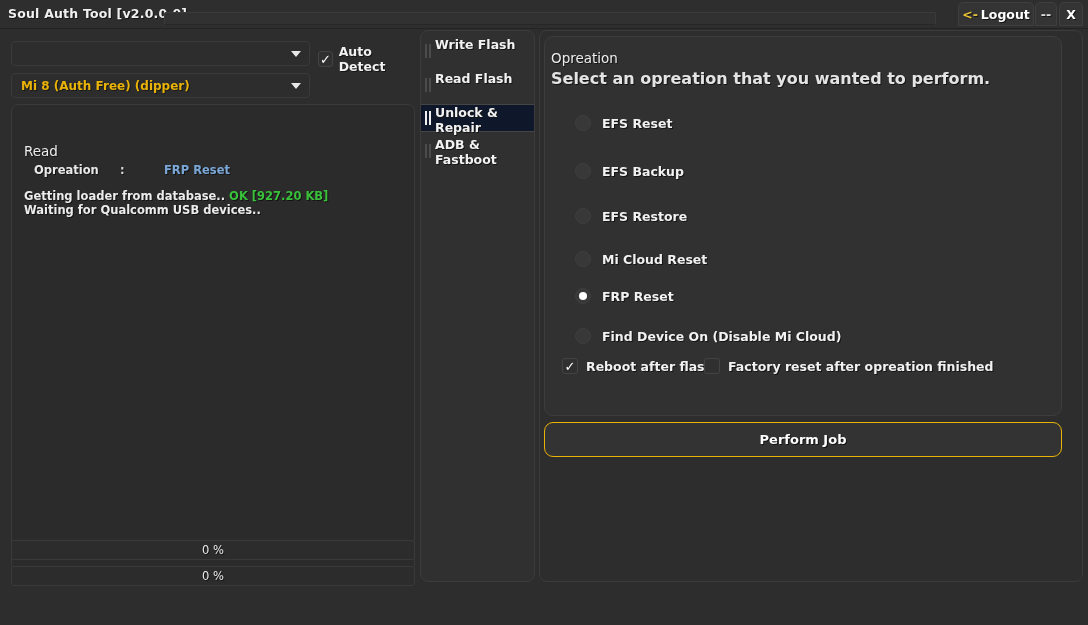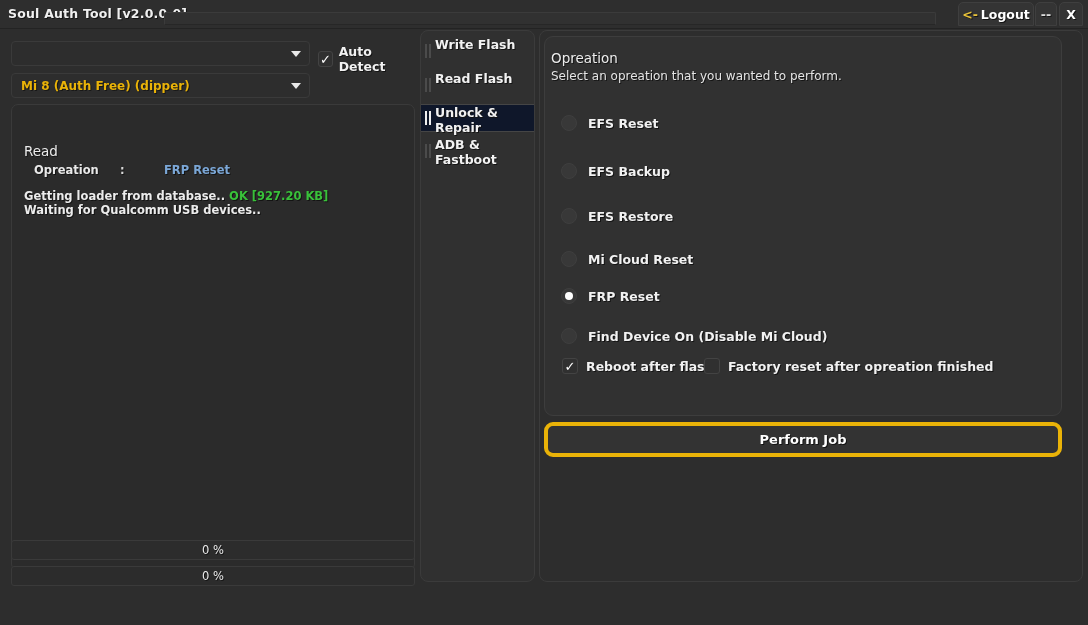--- a/index.html
+++ b/index.html
@@ -202,26 +202,26 @@
     border: 1px solid #3d3d3d;
     border-radius: 9px;
   }
   .op-card-title {
     position: absolute; left: 6px; top: 13px;
     font-size: 13.5px; color: #ededed;
     text-shadow: 1px 1px 0 #151515;
   }
   .op-card-sub {
     position: absolute; left: 6px; top: 32px;
-    font-size: 12px; font-weight: normal;
+    font-size: 16px; font-weight: bold;
     color: #e4e4e4;
     text-shadow: 1px 1px 0 #141414;
   }
   .radio-row {
-    position: absolute; left: 16px;
+    position: absolute; left: 30px;
     display: flex; align-items: flex-end; gap: 11px;
     cursor: pointer;
   }
   .radio {
     width: 16px; height: 16px;
     border-radius: 50%;
     background: #383838;
     border: 1px solid #3f3f3f;
     display: flex; align-items: center; justify-content: center;
     flex: none;
@@ -245,21 +245,21 @@
     color: #f2f2f2; text-shadow: 1px 1px 0 #141414;
     white-space: nowrap;
   }
   .cr-1 { left: 17px; }
   .cr-2 { left: 159px; }
 
   .perform {
     position: absolute; left: 4px; top: 391px;
     width: 518px; height: 35px;
     background: #333333;
-    border: 4px solid #eab308;
+    border: 1px solid #eab308;
     border-radius: 9px;
     display: flex; align-items: center; justify-content: center;
     font-size: 13px; font-weight: bold;
     color: #ffffff;
     text-shadow: 1px 1px 0 #141414;
     cursor: pointer;
   }
 </style>
 </head>
 <body>

